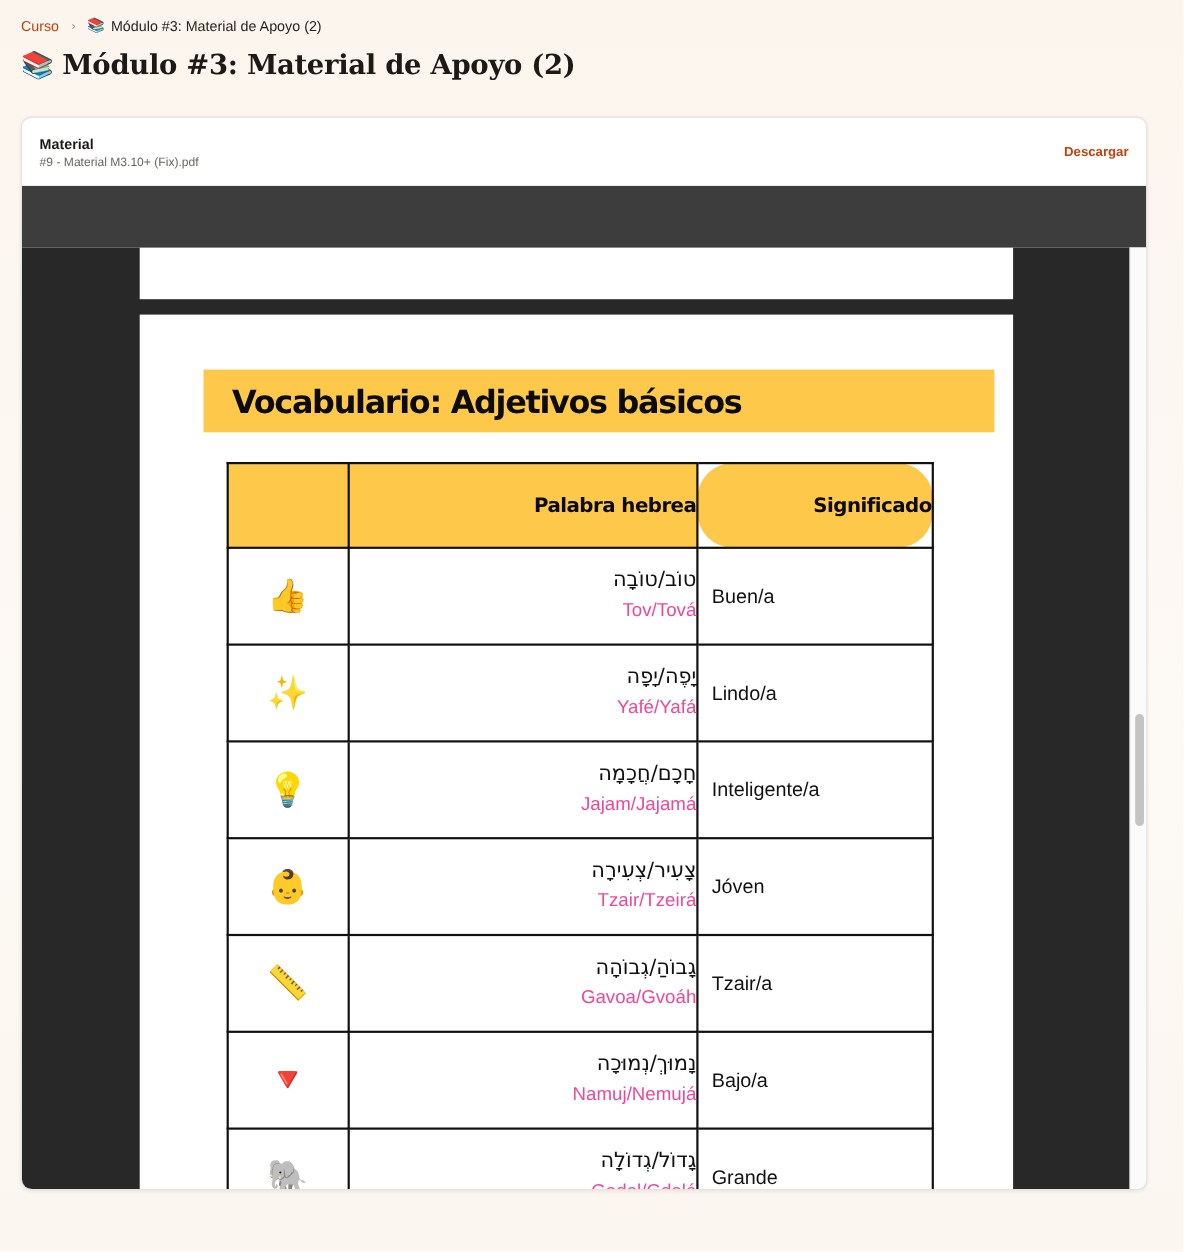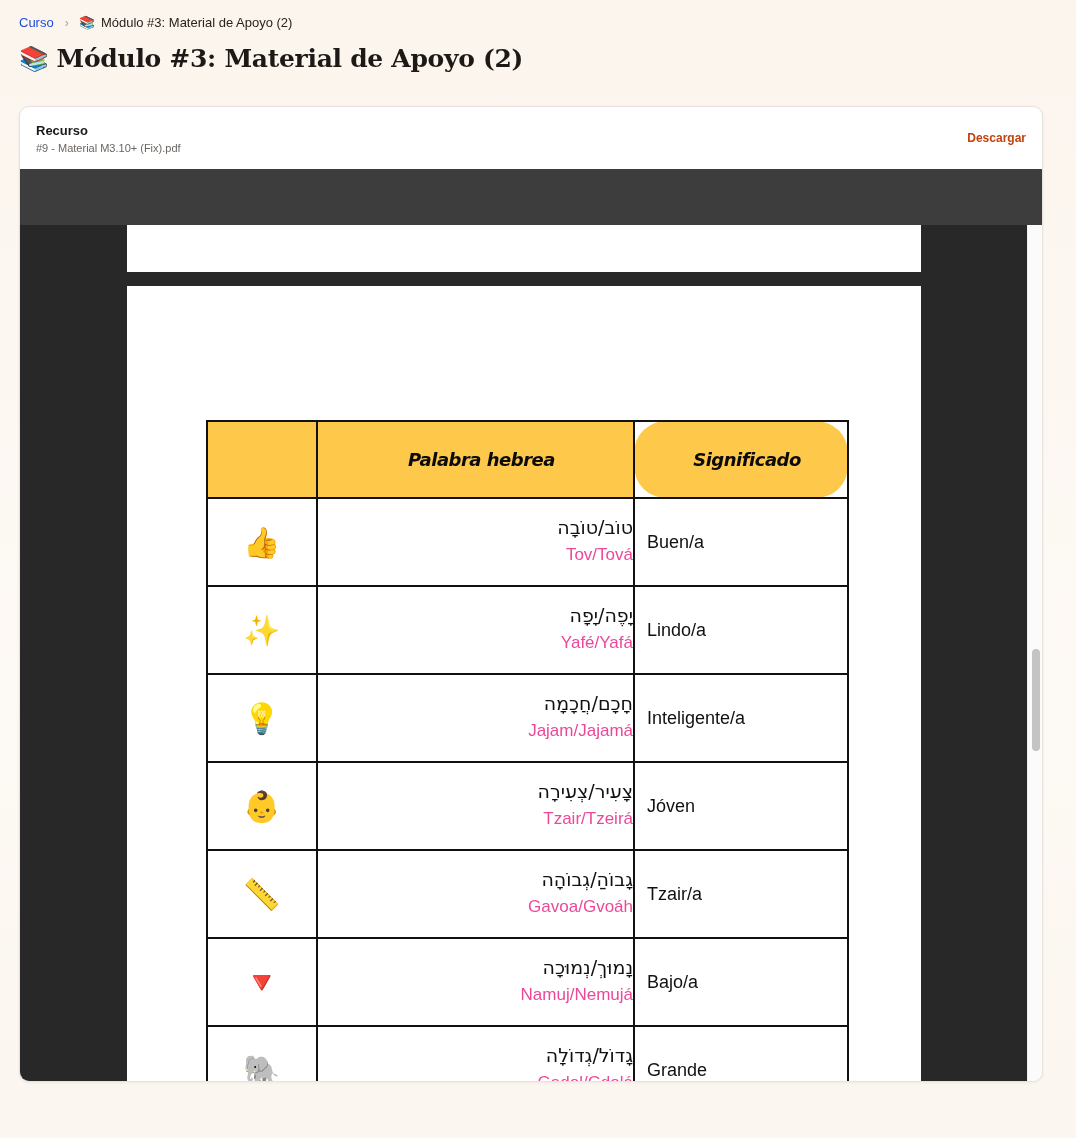--- a/index.html
+++ b/index.html
@@ -8,21 +8,21 @@
       background: linear-gradient(180deg, #fcf5ee 0%, #fdf9f4 60%, #fbf6ef 100%);
       font-family: "Liberation Sans", sans-serif;
       color: #1c1917;
       position: relative;
     }
     .breadcrumb {
       position: absolute; left: 19px; top: 15px;
       display: flex; align-items: center; gap: 8px;
       font-size: 13px;
     }
-    .breadcrumb .crumb-root { color: #1d4ed8; }
+    .breadcrumb .crumb-root { color: #c2410c; }
     .breadcrumb .sep { color: #a8a29e; font-size: 12px; margin: 0 3px; }
     .breadcrumb .crumb-current { color: #27231f; display: flex; align-items: center; gap: 5px; }
     .emoji { font-family: "DejaVu Sans", sans-serif; }
     .page-title {
       position: absolute; left: 19px; top: 44px;
       display: flex; align-items: center; gap: 8px;
       font-family: "DejaVu Serif", serif;
       font-weight: bold; font-size: 25px; color: #1c1917;
       letter-spacing: -0.3px;
     }
@@ -84,23 +84,23 @@
     }
     table.vocab {
       position: absolute; left: 79px; top: 134px;
       border-collapse: collapse;
       font-family: "Liberation Sans", sans-serif;
     }
     table.vocab td, table.vocab th {
       border: 2px solid #111;
     }
     table.vocab th {
-      background: #fec94a; height: 77px; text-align: center;
+      background: #fec94a; height: 77px; text-align: right;
       font-family: "DejaVu Sans", sans-serif;
-      font-style: italic; font-weight: bold; font-size: 18px;
+      font-weight: bold; font-size: 18px;
       padding-left: 12px; color: #0b0b0b; letter-spacing: -0.5px;
     }
     .c-icon { width: 110px; text-align: center; }
     .c-heb { width: 317px; }
     .c-meaning { width: 214px; border-radius: 32px; }
     table.vocab td { height: 88px; vertical-align: middle; }
     td.c-icon span { font-size: 30px; }
     td.c-heb { text-align: right; }
     td.c-heb .he { font-family: "DejaVu Sans", sans-serif; font-size: 19px; direction: rtl; display: block; line-height: 26px; color: #111; }
     td.c-heb .tr { font-size: 17px; display: block; line-height: 30px; color: #ec4899; }
@@ -119,31 +119,32 @@
 </nav>
 
 <h1 class="page-title">
   <span class="emoji books">📚</span>
   <span>Módulo #3: Material de Apoyo (2)</span>
 </h1>
 
 <section class="card">
   <div class="card-header">
     <div>
-      <div class="label">Recurso</div>
+      <div class="label">Material</div>
       <div class="file">#9 - Material M3.10+ (Fix).pdf</div>
     </div>
     <a class="download">Descargar</a>
   </div>
 
   <div class="viewer-toolbar"></div>
 
   <div class="viewer">
     <div class="pdf-page-prev"></div>
     <div class="pdf-page">
+      <div class="doc-heading">Vocabulario: Adjetivos básicos</div>
       <table class="vocab">
         <thead>
           <tr>
             <th class="c-icon"></th>
             <th class="c-heb">Palabra hebrea</th>
             <th class="c-meaning">Significado</th>
           </tr>
         </thead>
         <tbody>
           <tr>

